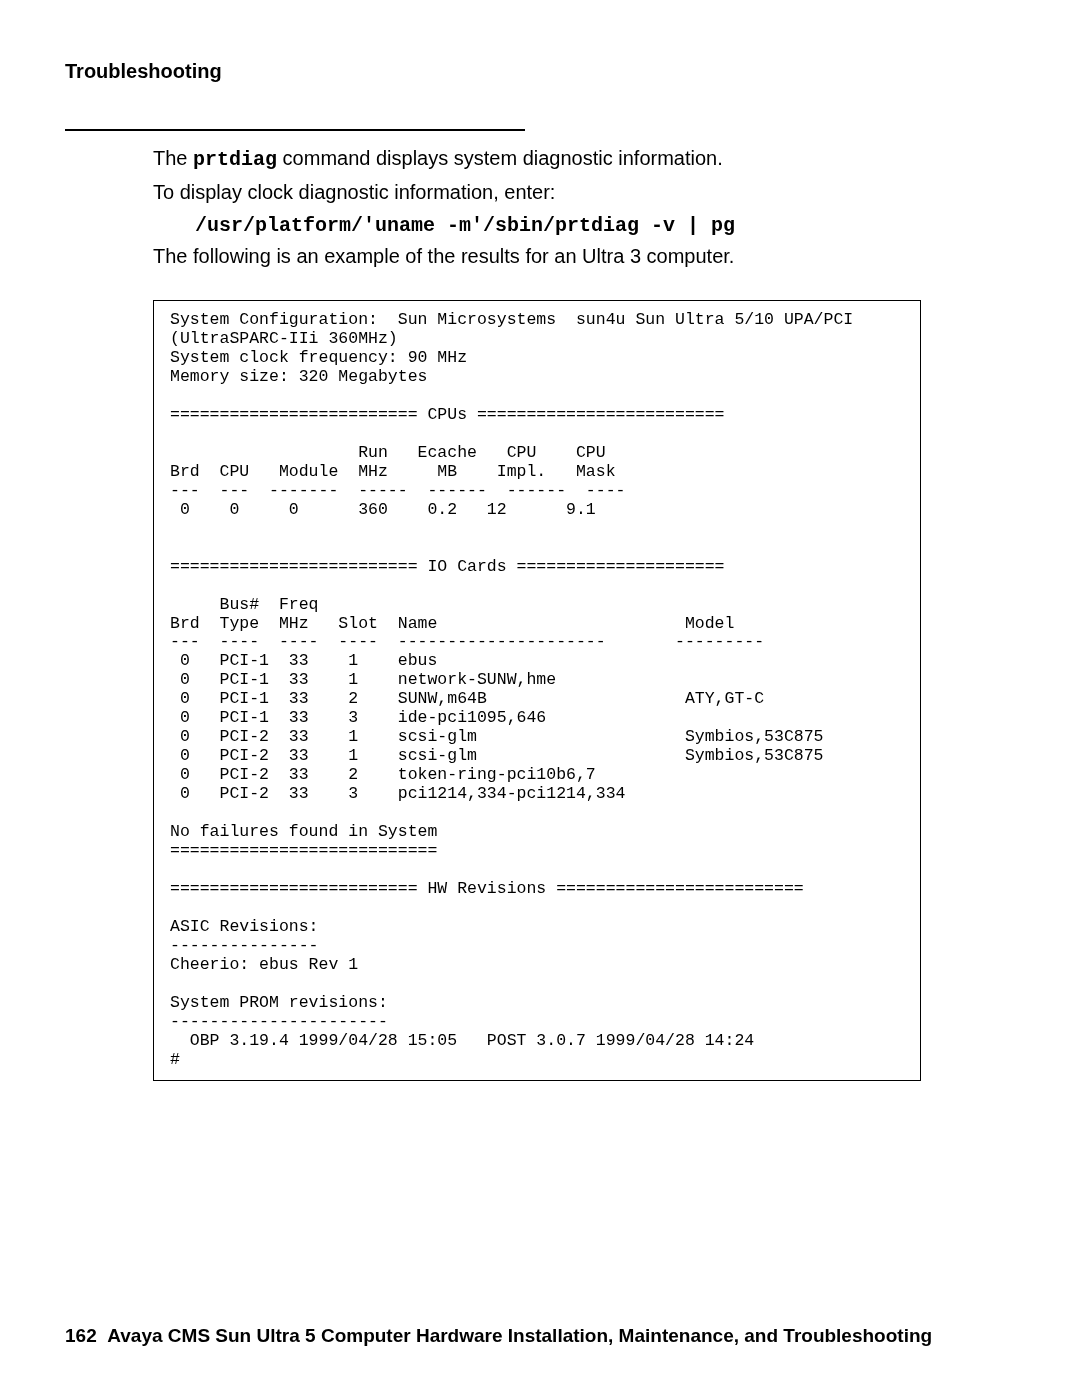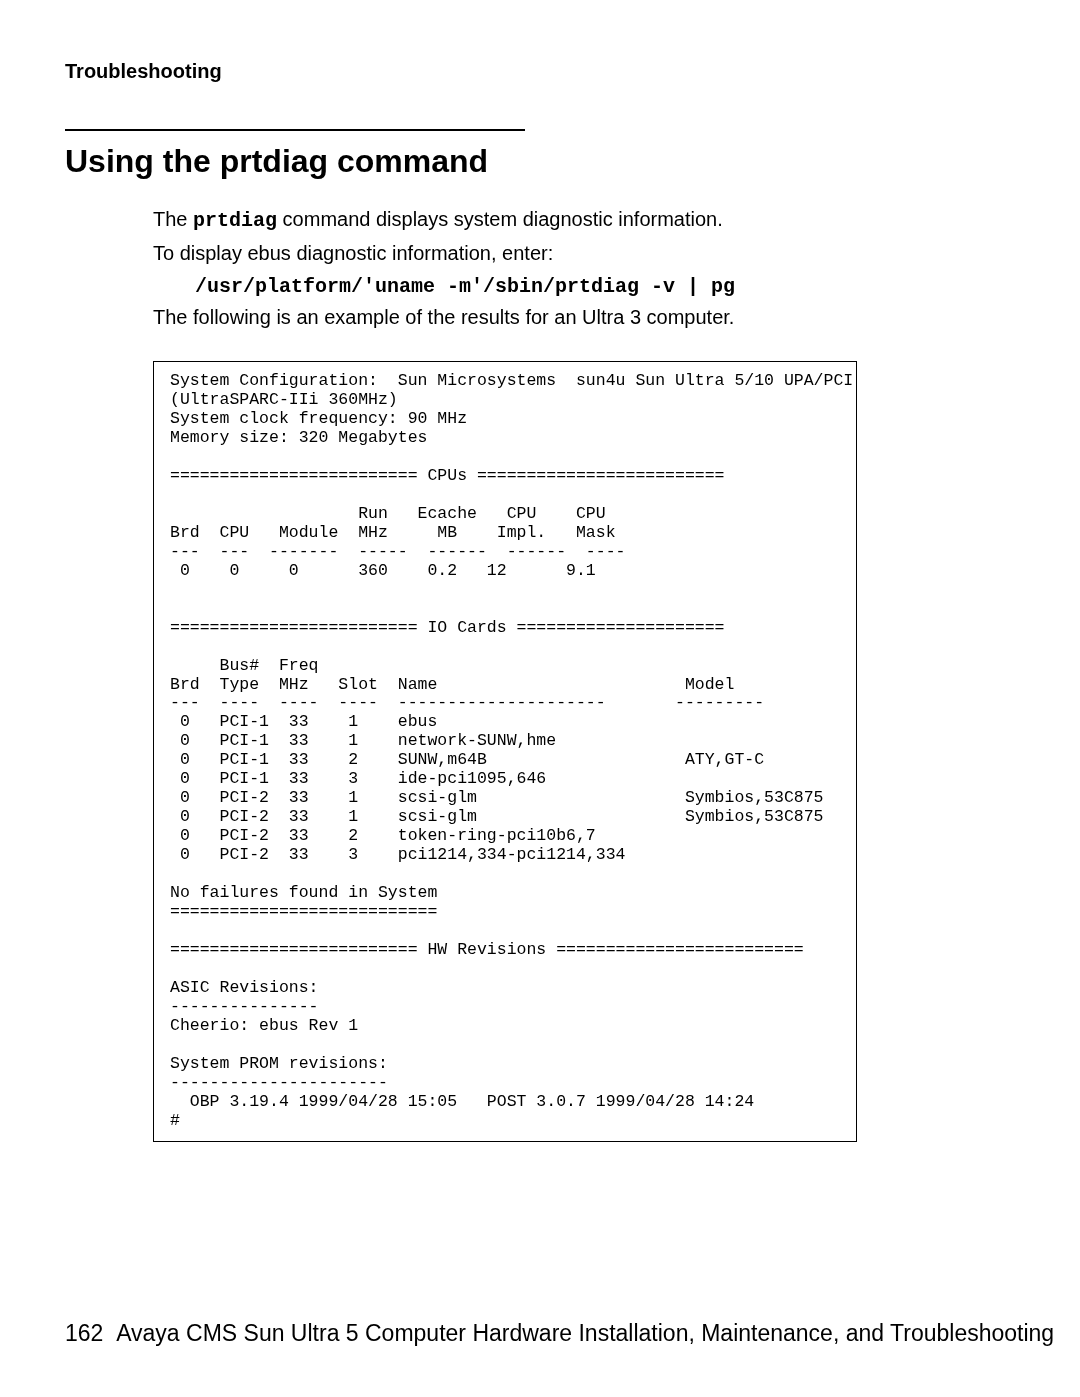--- a/index.html
+++ b/index.html
@@ -49,45 +49,44 @@
     font-weight: bold;
   }
   .prebox {
     border: 1.5px solid #000;
     margin-top: 28px;
     padding: 10px 16px;
     font-family: "Courier New", Courier, monospace;
     font-size: 16.5px;
     white-space: pre;
     line-height: 1.15;
-    width: 704px;
+    width: 768px;
     box-sizing: border-box;
   }
   .footer {
     position: absolute;
     left: 65px;
     bottom: 50px;
-    font-weight: normal;
-    font-size: 23px;
+    font-weight: bold;
+    font-size: 19px;
   }
 </style>
 </head>
 <body>
 
 <div class="page">
   <div class="header">Troubleshooting</div>
 
   <div class="rule"></div>
-  <div class="section-title">Using the prtdiag command</div>
 
   <div class="body-indent">
     <div class="para">
       <span>The </span><span class="mono-inline">prtdiag</span><span> command displays system diagnostic information.</span>
     </div>
-    <div class="para">To display ebus diagnostic information, enter:</div>
+    <div class="para">To display clock diagnostic information, enter:</div>
     <div class="command-line">/usr/platform/'uname -m'/sbin/prtdiag -v | pg</div>
     <div class="para">The following is an example of the results for an Ultra 3 computer.</div>
 
     <div class="prebox">System Configuration:  Sun Microsystems  sun4u Sun Ultra 5/10 UPA/PCI
 (UltraSPARC-IIi 360MHz)
 System clock frequency: 90 MHz
 Memory size: 320 Megabytes
 
 ========================= CPUs =========================
 

